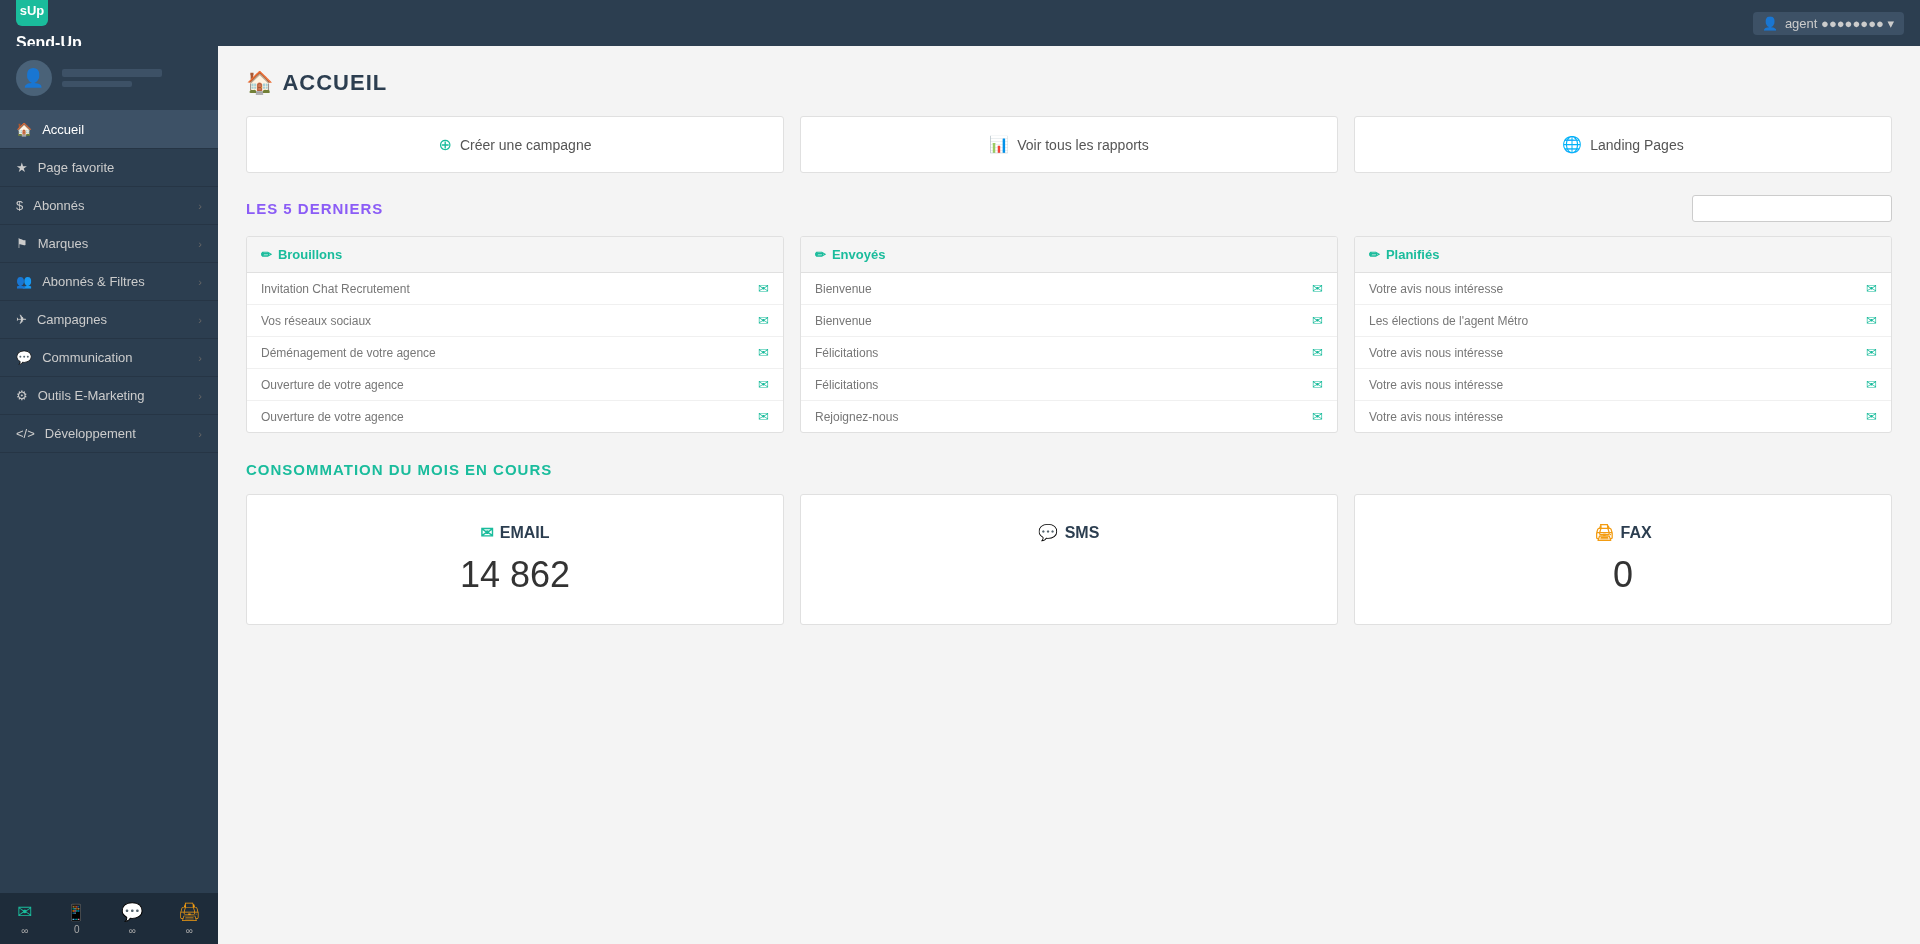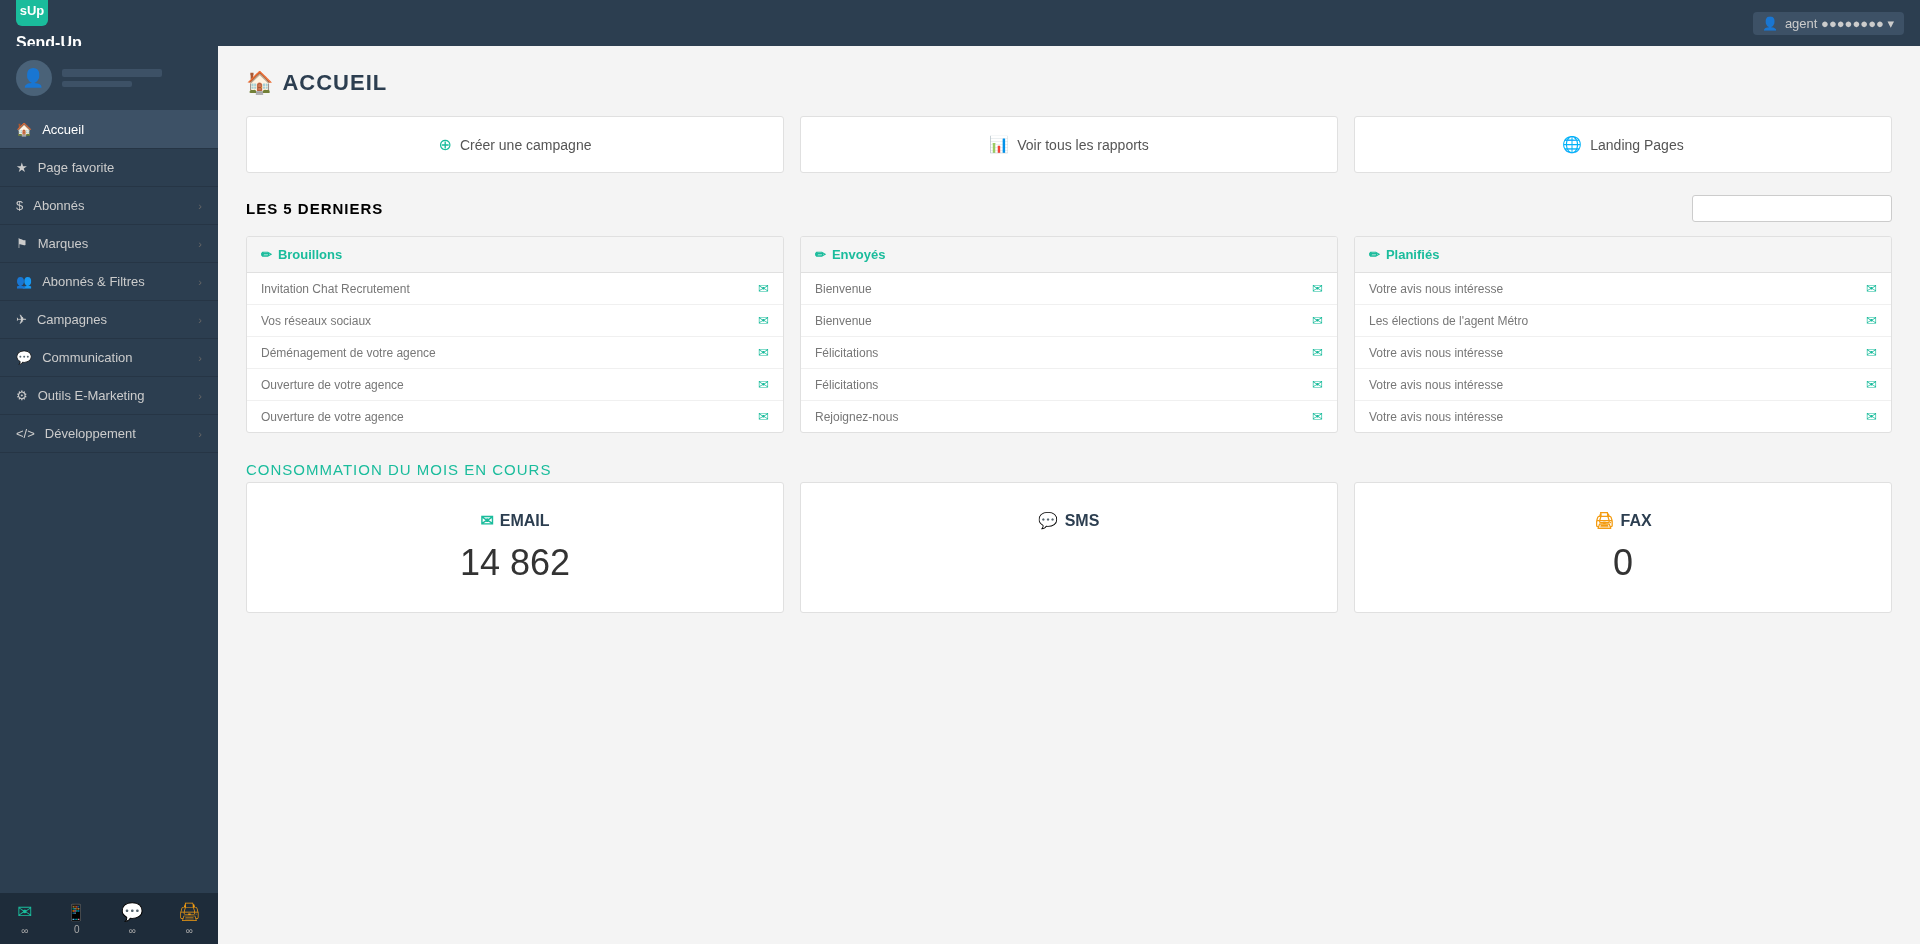--- a/index.html
+++ b/index.html
@@ -185,21 +185,21 @@
     
     .section-header {
       display: flex;
       align-items: center;
       justify-content: space-between;
       margin-bottom: 14px;
     }
     .section-title {
       font-size: 15px;
       font-weight: 600;
-      color: #000000;
+      color: #8b5cf6;
       letter-spacing: 1px;
     }
     .section-select {
       padding: 5px 28px 5px 10px;
       border: 1px solid #ccc;
       border-radius: 3px;
       background: #fff;
       font-size: 13px;
       color: #555;
       appearance: none;
@@ -240,23 +240,23 @@
       font-size: 12px;
       color: #777;
       gap: 44px;
     }
     .campaign-row:last-child { border-bottom: none; }
     .email-icon { color: #1abc9c; font-size: 13px; }
 
     
     .consommation-title {
       font-size: 15px;
-      font-weight: 400;
+      font-weight: 700;
       color: #2c3e50;
-      margin-bottom: 4px;
+      margin-bottom: 16px;
       letter-spacing: 1px;
     }
     .consommation-title span { color: #1abc9c; }
     .stats-grid {
       display: grid;
       grid-template-columns: 1fr 1fr 1fr;
       gap: 16px;
     }
     .stat-card {
       background: #fff;

